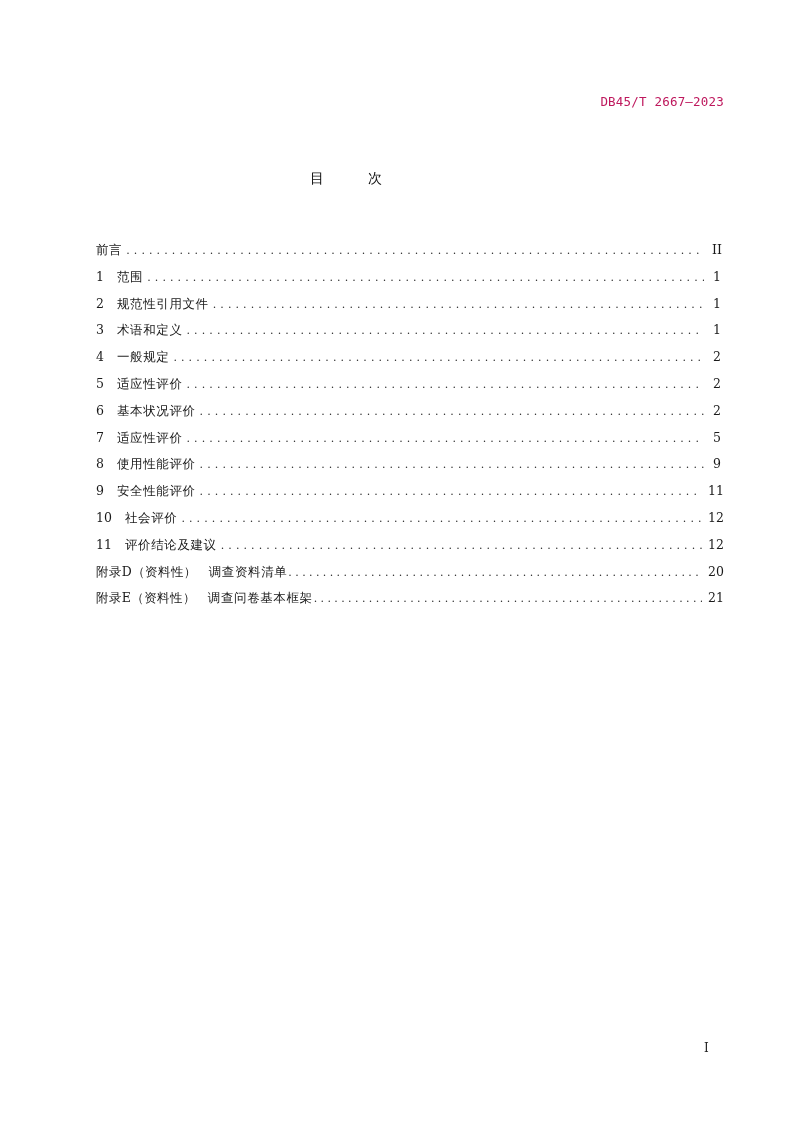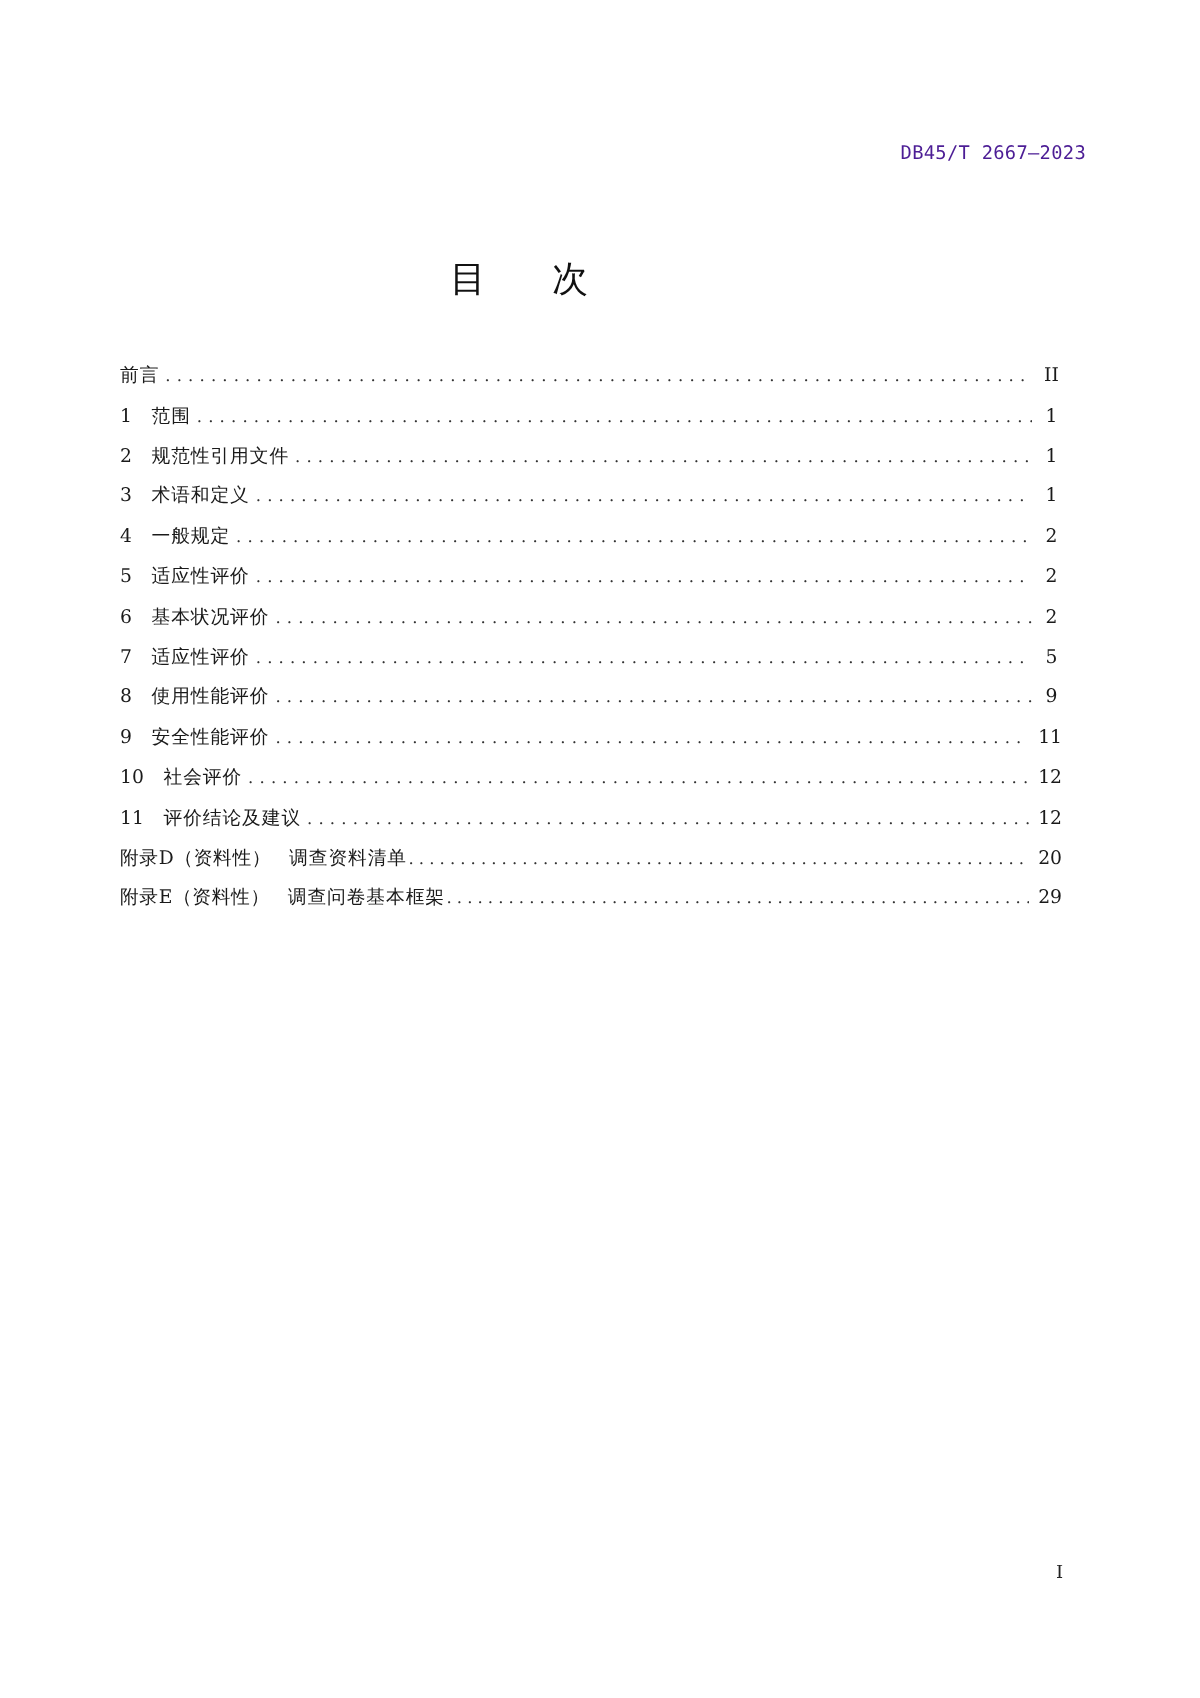--- a/index.html
+++ b/index.html
@@ -15,37 +15,37 @@
       font-family: "DejaVu Serif", "Liberation Serif", serif;
       color: #1a1a1a;
     }
     .std-code {
       position: absolute;
       top: 94px;
       right: 76px;
       font-family: "DejaVu Sans Mono", "Liberation Mono", monospace;
       font-size: 12.5px;
       letter-spacing: 0.2px;
-      color: #4c1d95;
+      color: #be185d;
     }
     .toc-title {
       position: absolute;
       top: 170px;
       left: 0;
       width: 692px;
       text-align: center;
       font-family: "DejaVu Sans", "Liberation Sans", sans-serif;
-      font-size: 24px;
+      font-size: 14px;
       color: #111;
     }
     .toc-title .c1 { margin-right: 44px; }
     .toc {
       position: absolute;
       top: 242px;
-      left: 80px;
+      left: 96px;
       width: 628px;
     }
     .toc-row {
       display: flex;
       align-items: baseline;
       height: 26.8px;
       font-size: 12.5px;
       white-space: nowrap;
       overflow: hidden;
     }
@@ -182,19 +182,19 @@
     <span class="toc-appx">附录D（资料性）</span>
     <span class="toc-appx-title">调查资料清单</span>
     <span class="toc-leader tight"></span>
     <span class="toc-page">20</span>
   </div>
 
   <div class="toc-row">
     <span class="toc-appx">附录E（资料性）</span>
     <span class="toc-appx-title">调查问卷基本框架</span>
     <span class="toc-leader tight"></span>
-    <span class="toc-page">29</span>
+    <span class="toc-page">21</span>
   </div>
 
 
 </div>
 
 <div class="page-number">I</div>
 
 </body></html>

